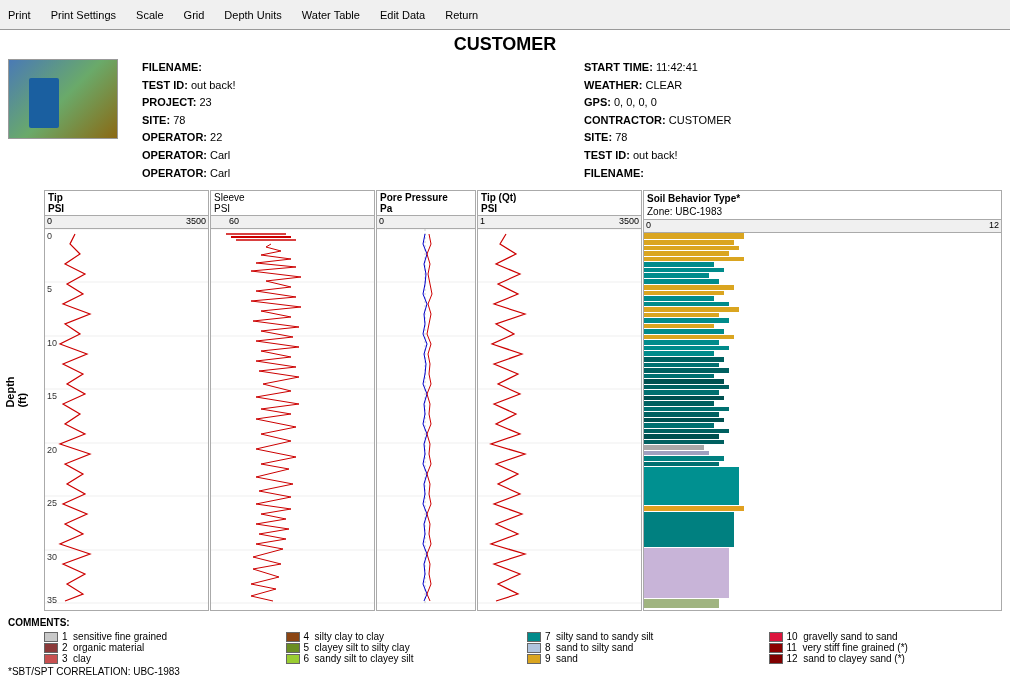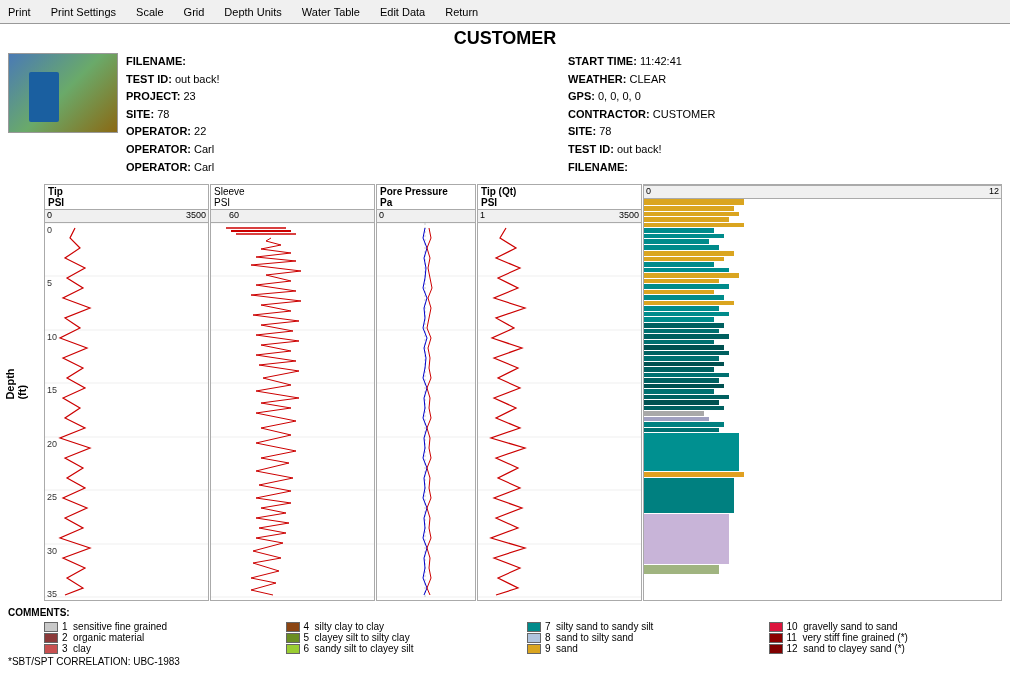--- a/index.html
+++ b/index.html
@@ -13,21 +13,21 @@
     }
 
     
     #menu-bar {
       display: flex;
       align-items: center;
       background: #f0f0f0;
       border-bottom: 1px solid #999;
       padding: 2px 4px;
       gap: 12px;
-      height: 24px;
+      height: 30px;
     }
     .menu-item {
       font-size: 11px;
       cursor: pointer;
       padding: 1px 4px;
     }
 
     
     #main {
       padding: 4px 8px;
@@ -37,21 +37,21 @@
     #title {
       text-align: center;
       font-size: 18px;
       font-weight: bold;
       margin-bottom: 4px;
     }
 
     
     #header-info {
       display: flex;
-      gap: 8px;
+      gap: 24px;
       margin-bottom: 8px;
     }
     #header-photo {
       width: 110px;
       height: 80px;
       background: linear-gradient(135deg, #4a7ab5 0%, #6aaa6a 50%, #8b6914 100%);
       border: 1px solid #999;
       flex-shrink: 0;
       position: relative;
       overflow: hidden;
@@ -281,20 +281,23 @@
           <polyline fill="none" stroke="#cc0000" stroke-width="1.2" points="
               28,5 22,15 38,25 18,35 42,45 20,55 40,65 16,75 47,85 18,95
               36,105 14,115 44,125 16,135 40,145 20,155 42,165 16,175 38,185 18,195
               42,205 13,215 47,225 18,235 40,245 20,255 42,265 16,275 44,285 18,295
               40,305 13,315 47,325 16,335 42,345 20,355 40,365 18,372
             "></polyline>
         </svg>
       </div>
 
       <div style="flex:1; border:1px solid #aaa; min-width:110px;">
+        <div style="font-size:10px; font-weight:bold; padding:1px 3px; line-height:1.3;">
+          Soil Behavior Type*<br><span style="font-weight:normal;">Zone: UBC-1983</span>
+        </div>
         <div style="height:14px; background:#f0f0f0; border-bottom:1px solid #aaa; border-top:1px solid #aaa; position:relative; font-size:9px;">
           <span style="position:absolute;left:2px;">0</span>
           <span style="position:absolute;right:2px;">12</span>
         </div>
         
         <svg width="120" height="375">
 
           <rect x="0" y="0" width="100" height="6" fill="#daa520"></rect>
           <rect x="0" y="7" width="90" height="5" fill="#daa520"></rect>
           <rect x="0" y="13" width="95" height="4" fill="#daa520"></rect>

